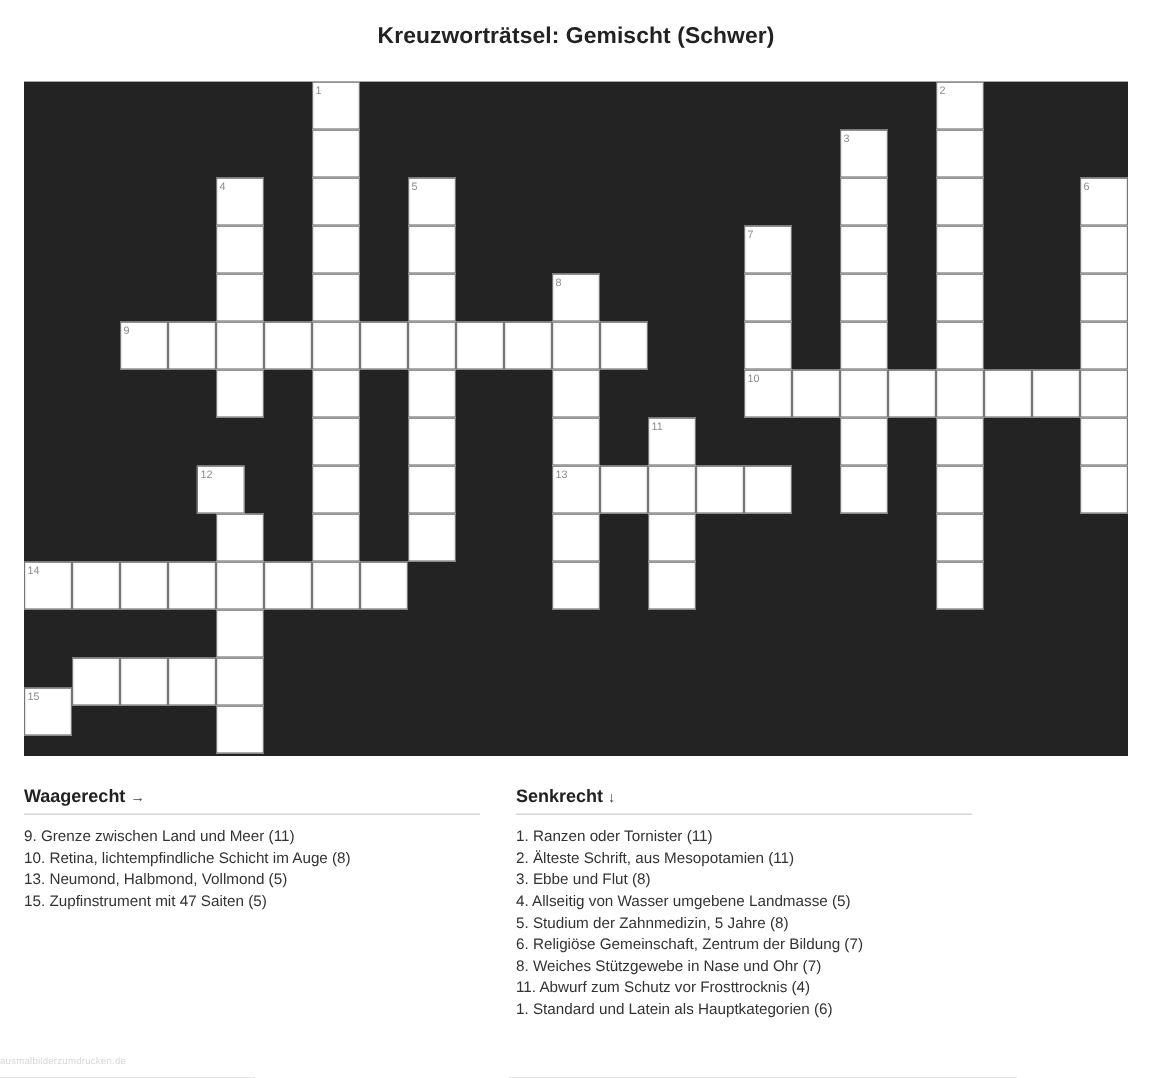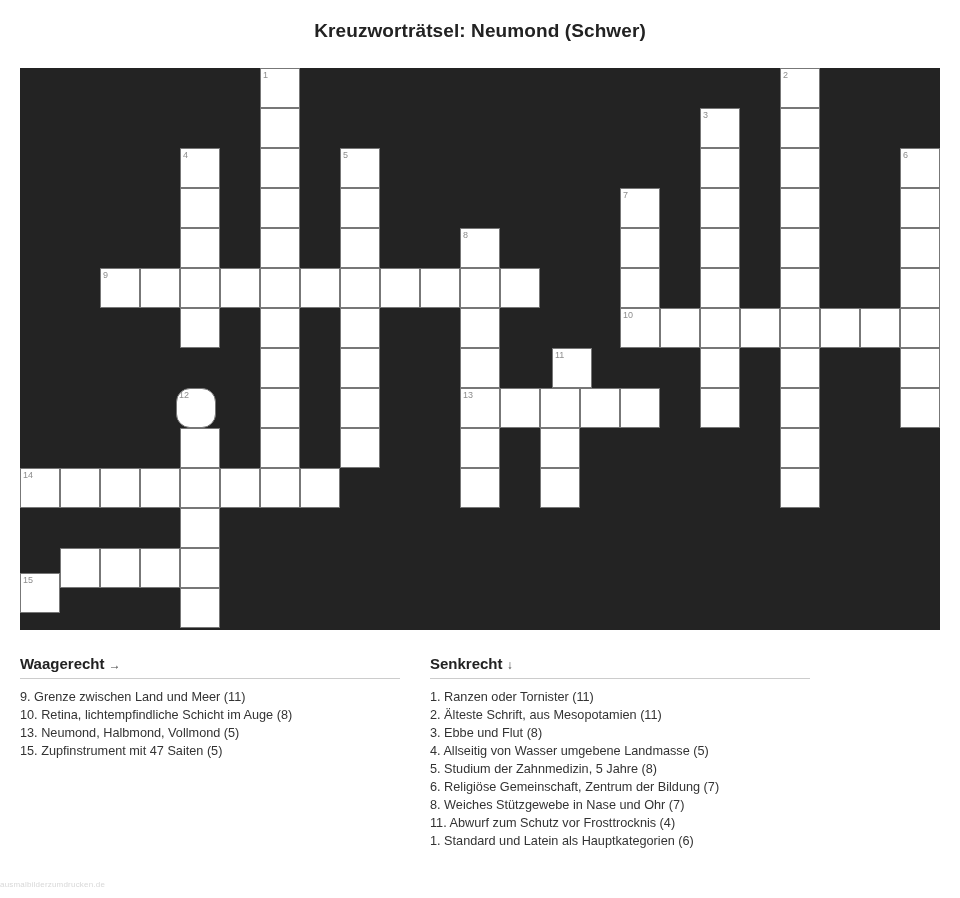--- a/index.html
+++ b/index.html
@@ -94,21 +94,21 @@
     font-size: 8px;
     color: #d8d8d8;
     letter-spacing: 0.2px;
   }
 </style>
 </head>
 <body>
 
 <div id="page">
 
-  <div id="puzzle-title">Kreuzworträtsel: Neumond (Schwer)</div>
+  <div id="puzzle-title">Kreuzworträtsel: Gemischt (Schwer)</div>
 
   <div id="grid-wrap">
       <div class="cell" style="left: 240px; top: 0px;">
         <span class="num">1</span>
       </div>
       <div class="cell" style="left: 760px; top: 0px;">
         <span class="num">2</span>
       </div>
       <div class="cell" style="left: 240px; top: 40px;"></div>
       <div class="cell" style="left: 680px; top: 40px;">
@@ -173,27 +173,27 @@
       <div class="cell" style="left: 640px; top: 240px;"></div>
       <div class="cell" style="left: 680px; top: 240px;"></div>
       <div class="cell" style="left: 720px; top: 240px;"></div>
       <div class="cell" style="left: 760px; top: 240px;"></div>
       <div class="cell" style="left: 800px; top: 240px;"></div>
       <div class="cell" style="left: 840px; top: 240px;"></div>
       <div class="cell" style="left: 880px; top: 240px;"></div>
       <div class="cell" style="left: 240px; top: 280px;"></div>
       <div class="cell" style="left: 320px; top: 280px;"></div>
       <div class="cell" style="left: 440px; top: 280px;"></div>
-      <div class="cell" style="left: 520px; top: 280px; margin-left: 12px;">
+      <div class="cell" style="left: 520px; top: 280px;">
         <span class="num">11</span>
       </div>
       <div class="cell" style="left: 680px; top: 280px;"></div>
       <div class="cell" style="left: 760px; top: 280px;"></div>
       <div class="cell" style="left: 880px; top: 280px;"></div>
-      <div class="cell" style="left: 156px; top: 320px; border-radius: 14px;">
+      <div class="cell" style="left: 144px; top: 320px;">
         <span class="num">12</span>
       </div>
       <div class="cell" style="left: 240px; top: 320px;"></div>
       <div class="cell" style="left: 320px; top: 320px;"></div>
       <div class="cell" style="left: 440px; top: 320px;">
         <span class="num">13</span>
       </div>
       <div class="cell" style="left: 480px; top: 320px;"></div>
       <div class="cell" style="left: 520px; top: 320px;"></div>
       <div class="cell" style="left: 560px; top: 320px;"></div>

